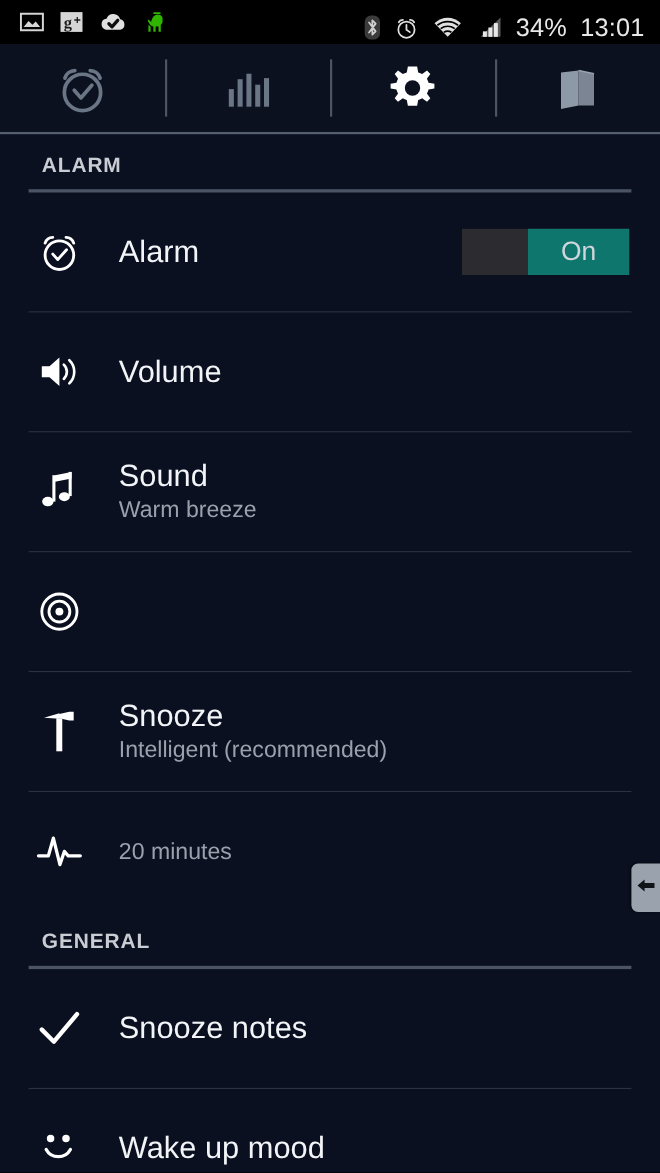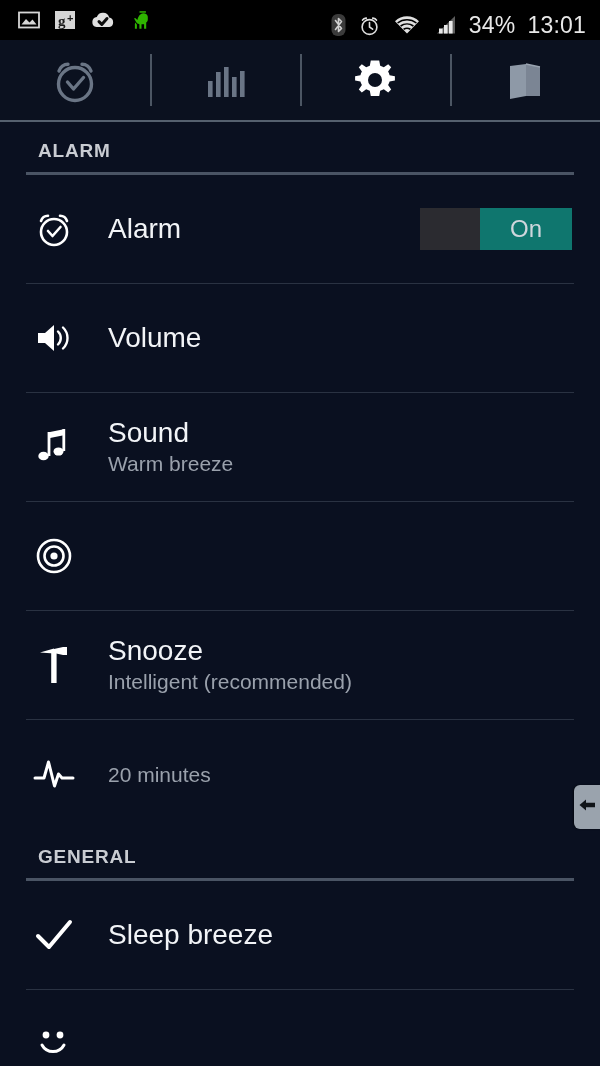--- a/index.html
+++ b/index.html
@@ -408,33 +408,36 @@
     <div class="section-header">GENERAL</div>
     <div class="section-rule"></div>
 
     <div class="row">
       <div class="row-icon">
         <svg width="44" height="40" viewBox="0 0 44 40">
           <path d="M6 21 L17 32 L38 7" fill="none" stroke="#ffffff" stroke-width="4" stroke-linecap="round" stroke-linejoin="round"></path>
         </svg>
       </div>
       <div class="row-text">
-        <div class="row-title">Sleep breeze</div>
+        <div class="row-title">Snooze notes</div>
       </div>
     </div>
 
     <div class="row-divider"></div>
 
     <div class="row">
       <div class="row-icon">
         <svg width="44" height="40" viewBox="0 0 44 40">
           <circle cx="14" cy="11" r="3.4" fill="#ffffff"></circle>
           <circle cx="28" cy="11" r="3.4" fill="#ffffff"></circle>
           <path d="M10 21 A12.5 12.5 0 0 0 32 21" fill="none" stroke="#ffffff" stroke-width="3" stroke-linecap="round"></path>
         </svg>
+      </div>
+      <div class="row-text">
+        <div class="row-title">Wake up mood</div>
       </div>
     </div>
 
   </div>
 
   <div id="edge-tab">
     <span>
       <svg width="20" height="20" viewBox="0 0 20 20">
         <path d="M2.5 10 L9 4.5 L9 7.8 L18 7.8 L18 12.2 L9 12.2 L9 15.5 Z" fill="#101418"></path>
       </svg>

